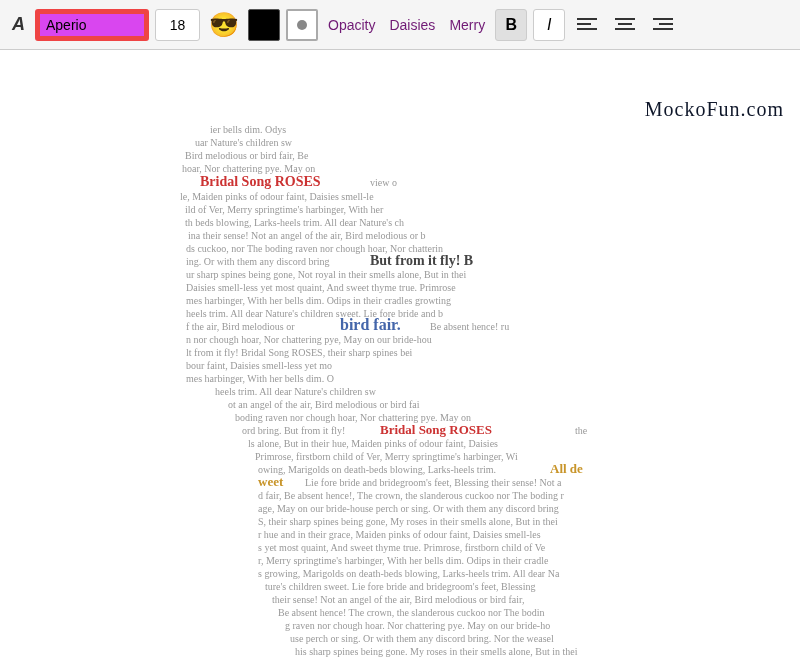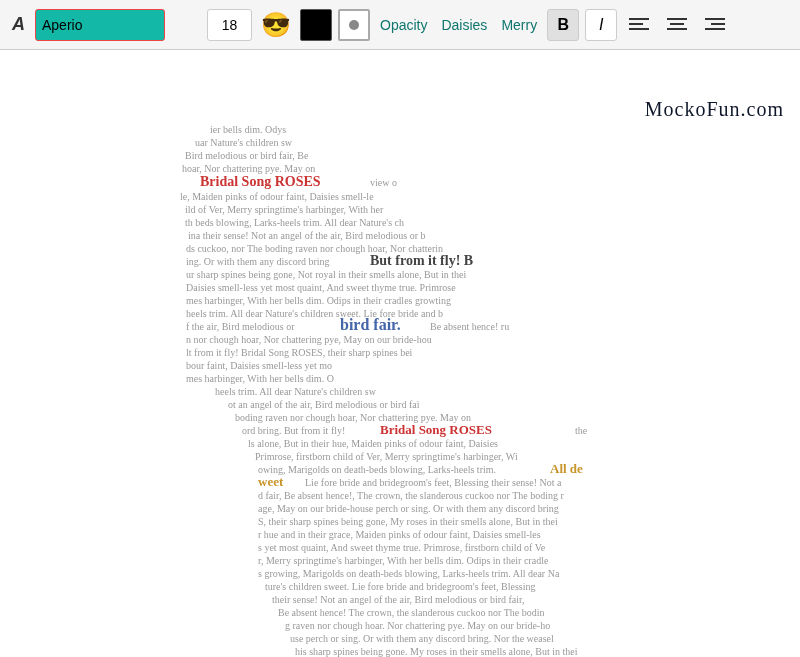--- a/index.html
+++ b/index.html
@@ -24,39 +24,38 @@
 
     .toolbar-font-icon {
       font-size: 18px;
       font-style: italic;
       font-weight: bold;
       color: #333;
       padding: 0 4px;
     }
 
     .toolbar-font-input {
-      width: 130px;
-      height: 32px;
-      border: 1px solid #ef4444;
+      width: 114px;
+      height: 32px;
+      border: 5px solid #ef4444;
       padding: 0 6px;
       font-size: 14px;
       border-radius: 3px;
-      background: #14b8a6;
+      background: #d946ef;
     }
 
     .toolbar-size-input {
       width: 45px;
       height: 32px;
       border: 1px solid #ccc;
       padding: 0 4px;
       font-size: 14px;
       border-radius: 3px;
       text-align: center;
       background: #fff;
-      margin-left: 36px;
     }
 
     .toolbar-emoji-btn {
       width: 36px;
       height: 36px;
       border: none;
       background: transparent;
       font-size: 24px;
       cursor: pointer;
       display: flex;
@@ -89,21 +88,21 @@
     .toolbar-color-white::after {
       content: '';
       width: 10px;
       height: 10px;
       background: #888;
       border-radius: 50%;
     }
 
     .toolbar-label {
       font-size: 14px;
-      color: #0f766e;
+      color: #701a75;
       padding: 0 4px;
     }
 
     .toolbar-bold-btn {
       width: 32px;
       height: 32px;
       border: 1px solid #ccc;
       background: #e0e0e0;
       font-weight: bold;
       font-size: 16px;

